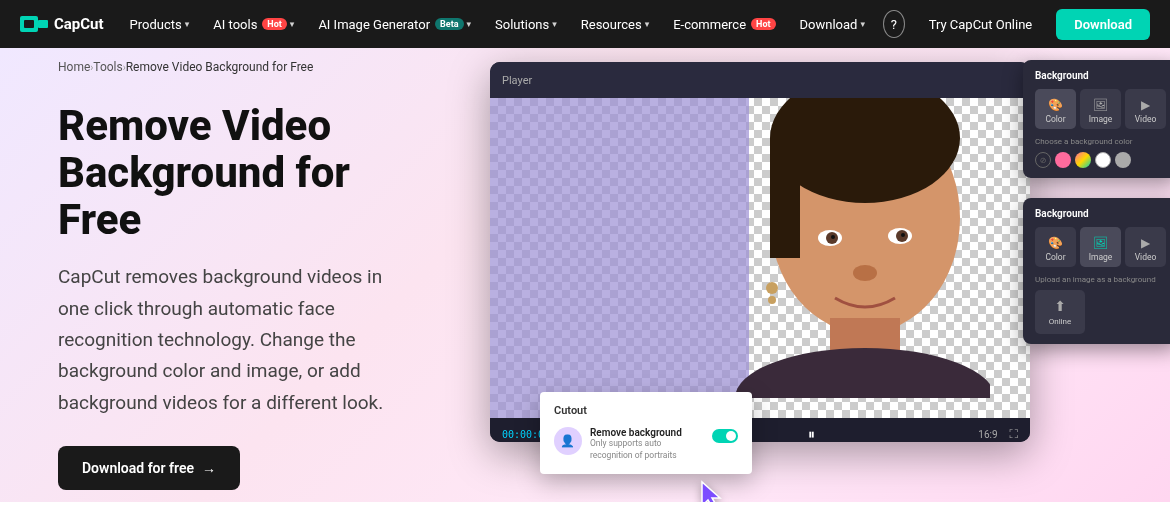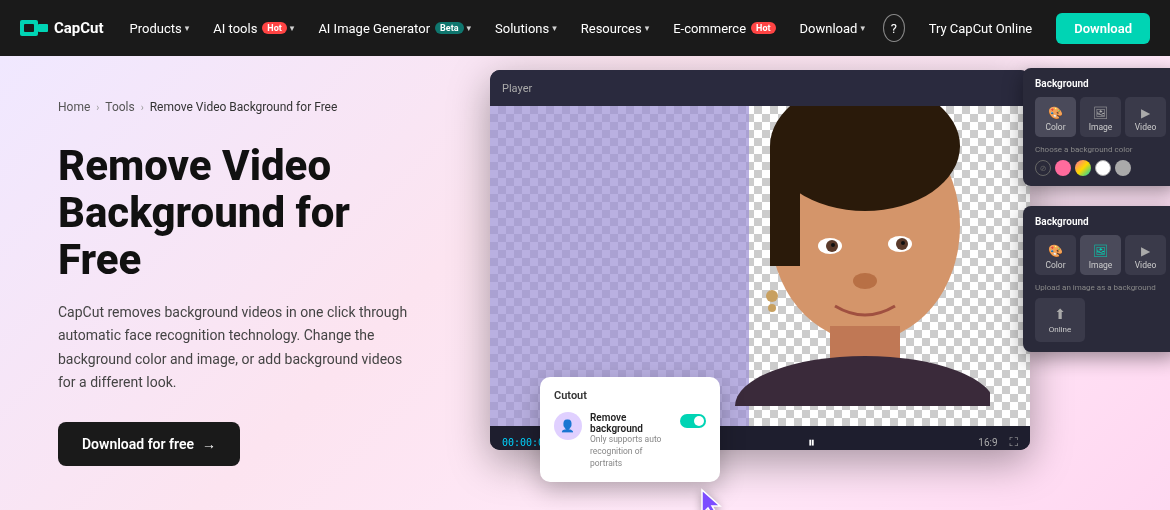--- a/index.html
+++ b/index.html
@@ -7,21 +7,21 @@
       font-family: -apple-system, BlinkMacSystemFont, 'Segoe UI', Roboto, sans-serif;
       width: 1170px;
       height: 510px;
       overflow: hidden;
       background: #fff;
     }
 
     
     .navbar {
       background: #1a1a1a;
-      height: 56px;
+      height: 48px;
       display: flex;
       align-items: center;
       padding: 0 20px;
       gap: 4px;
       position: relative;
       z-index: 10;
     }
     .nav-logo {
       display: flex;
       align-items: center;
@@ -109,37 +109,36 @@
       width: 480px;
       padding: 28px 40px 28px 58px;
       display: flex;
       flex-direction: column;
       justify-content: center;
       z-index: 2;
     }
     .breadcrumb {
       display: flex;
       align-items: center;
-      gap: 6px;
       font-size: 12px;
       color: #555;
       margin-bottom: 28px;
     }
     .breadcrumb a { color: #555; text-decoration: none; }
     .breadcrumb-sep { color: #999; font-size: 10px; }
     .breadcrumb-current { color: #333; }
     .hero-title {
       font-size: 42px;
       font-weight: 800;
       line-height: 1.12;
       color: #111;
       margin-bottom: 18px;
     }
     .hero-desc {
-      font-size: 14px;
+      font-size: 19px;
       line-height: 1.65;
       color: #444;
       margin-bottom: 28px;
       max-width: 360px;
     }
     .download-free-btn {
       display: inline-flex;
       align-items: center;
       gap: 8px;
       background: #1a1a1a;
@@ -329,24 +328,24 @@
     }
     .upload-label {
       color: #ccc;
       font-size: 8px;
     }
 
     
     .cutout-panel {
       position: absolute;
       background: #fff;
-      border-radius: 10px;
+      border-radius: 4px;
       padding: 12px 14px;
       box-shadow: 0 8px 24px rgba(0,0,0,0.25);
-      width: 180px;
+      width: 212px;
       left: 60px;
       bottom: 28px;
     }
     .cutout-title {
       font-size: 11px;
       font-weight: 600;
       color: #333;
       margin-bottom: 10px;
     }
     .cutout-row {

